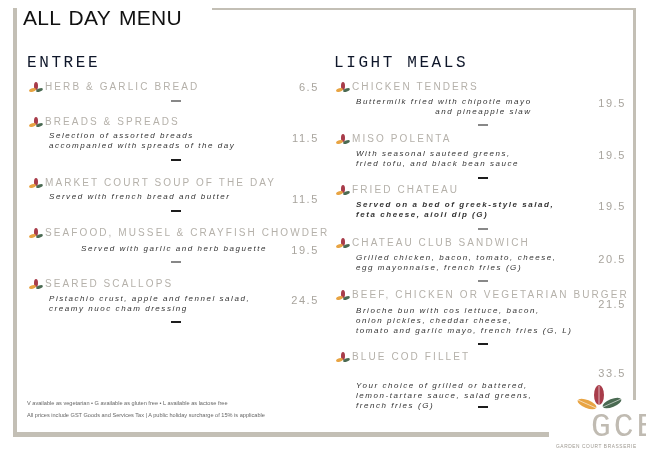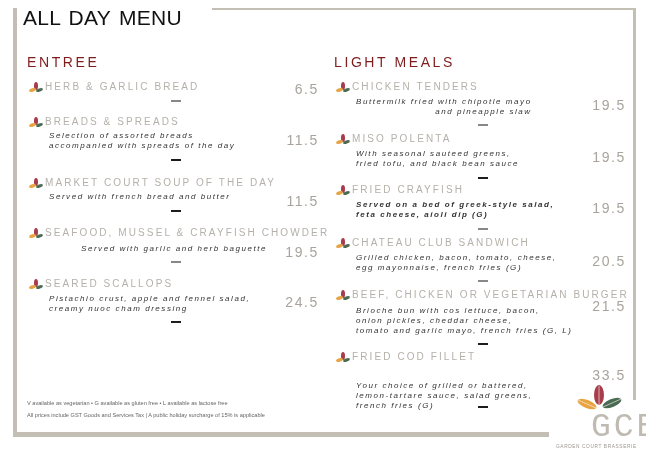--- a/index.html
+++ b/index.html
@@ -6,27 +6,27 @@
     html, body { width: 646px; height: 457px; background: #ffffff; overflow: hidden; }
     body { position: relative; font-family: "DejaVu Sans", sans-serif; color: #222; }
 
     .border-left { position: absolute; left: 13px; top: 8px; width: 4px; height: 429px; background: #c3bfb5; }
     .border-top { position: absolute; left: 212px; top: 8px; width: 424px; height: 2px; background: #c3bfb5; }
     .border-right { position: absolute; left: 633px; top: 8px; width: 3px; height: 392px; background: #c3bfb5; }
     .border-bottom { position: absolute; left: 13px; top: 432px; width: 536px; height: 5px; background: #c3bfb5; }
 
     .title { position: absolute; left: 23px; top: 6px; font-family: "Liberation Sans", sans-serif; font-size: 21px; color: #111; letter-spacing: 0.3px; word-spacing: 2px; text-align: right; }
 
-    .section-title { position: absolute; font-family: Liberation Sans, sans-serif; font-size: 14px; letter-spacing: 2.6px; color: #7f1d1d; }
+    .section-title { position: absolute; font-family: Liberation Mono, monospace; font-size: 16px; letter-spacing: 2.6px; color: #0f172a; }
 
     .item { position: absolute; width: 290px; }
     .item .leaf { position: absolute; left: 0; top: 0; width: 14px; height: 11px; }
     .item .name { position: absolute; left: 16px; top: -1px; font-family: Liberation Sans, sans-serif; font-size: 10px; letter-spacing: 2.1px; color: #b5b1aa; white-space: nowrap; }
     .item .desc { position: absolute; left: 20px; font-family: "Liberation Sans", sans-serif; font-style: italic; font-size: 8px; letter-spacing: 1.55px; line-height: 10px; color: #333; white-space: pre; }
-    .item .price { position: absolute; right: 0; font-family: "Liberation Sans", sans-serif; font-size: 14px; letter-spacing: 1.6px; color: #a8a49d; }
+    .item .price { position: absolute; right: 0; font-family: "Liberation Sans", sans-serif; font-size: 11px; letter-spacing: 1.6px; color: #a8a49d; }
     .item .sep { position: absolute; left: 142px; width: 10px; height: 2px; background: #1d1d1d; }
     .item .sep.light { background: #888; }
 
     .footnote { position: absolute; left: 27px; font-family: "Liberation Sans", sans-serif; font-size: 5.6px; color: #666; white-space: nowrap; }
 
     .logo { position: absolute; left: 555px; top: 385px; width: 91px; height: 72px; }
     .logo .gcb { position: absolute; left: 8px; top: 24px; font-family: Liberation Mono, monospace; font-size: 33px; color: #c0bbb2; letter-spacing: 3px; font-weight: normal; margin-left: 28px; }
     .logo .tag { position: absolute; left: 1px; top: 59px; font-family: "Liberation Sans", sans-serif; font-size: 4.8px; color: #9d9890; letter-spacing: 0.6px; white-space: nowrap; }
   </style>
 </head>
@@ -129,21 +129,21 @@
   <div class="price" style="top:15px;">19.5</div>
   <div class="sep" style="top:43px;"></div>
 </div>
 
 <div class="item" style="left:336px; top:185px;">
   <svg class="leaf" viewBox="0 0 14 11">
       <ellipse cx="7" cy="4" rx="2" ry="4" fill="#a83c4a"></ellipse>
       <ellipse cx="3.5" cy="8" rx="3.5" ry="1.7" fill="#e8a443" transform="rotate(-15 3.5 8)"></ellipse>
       <ellipse cx="10.5" cy="8" rx="3.5" ry="1.7" fill="#4a6a52" transform="rotate(-20 10.5 8)"></ellipse>
     </svg>
-  <div class="name">FRIED CRAYFISH</div>
+  <div class="name">FRIED CHATEAU</div>
   <div class="desc" style="top:15px;font-weight:bold;">Served on a bed of greek-style salad,
 feta cheese, aioli dip (G)</div>
   <div class="price" style="top:15px;">19.5</div>
   <div class="sep light" style="top:43px;"></div>
 </div>
 
 <div class="item" style="left:336px; top:238px;">
   <svg class="leaf" viewBox="0 0 14 11">
       <ellipse cx="7" cy="4" rx="2" ry="4" fill="#a83c4a"></ellipse>
       <ellipse cx="3.5" cy="8" rx="3.5" ry="1.7" fill="#e8a443" transform="rotate(-15 3.5 8)"></ellipse>
@@ -169,21 +169,21 @@
   <div class="price" style="top:8px;">21.5</div>
   <div class="sep" style="top:53px;"></div>
 </div>
 
 <div class="item" style="left:336px; top:352px;">
   <svg class="leaf" viewBox="0 0 14 11">
       <ellipse cx="7" cy="4" rx="2" ry="4" fill="#a83c4a"></ellipse>
       <ellipse cx="3.5" cy="8" rx="3.5" ry="1.7" fill="#e8a443" transform="rotate(-15 3.5 8)"></ellipse>
       <ellipse cx="10.5" cy="8" rx="3.5" ry="1.7" fill="#4a6a52" transform="rotate(-20 10.5 8)"></ellipse>
     </svg>
-  <div class="name">FRIED COD FILLET</div>
+  <div class="name">BLUE COD FILLET</div>
   <div class="desc" style="top:29px;">Your choice of grilled or battered,
 lemon-tartare sauce, salad greens,
 french fries (G)</div>
   <div class="price" style="top:15px;">33.5</div>
   <div class="sep" style="top:54px;"></div>
 </div>
 
 <div class="footnote" style="top:400px;">V available as vegetarian • G available as gluten free • L available as lactose free</div>
 <div class="footnote" style="top:412px;">All prices include GST Goods and Services Tax | A public holiday surcharge of 15% is applicable</div>
 

